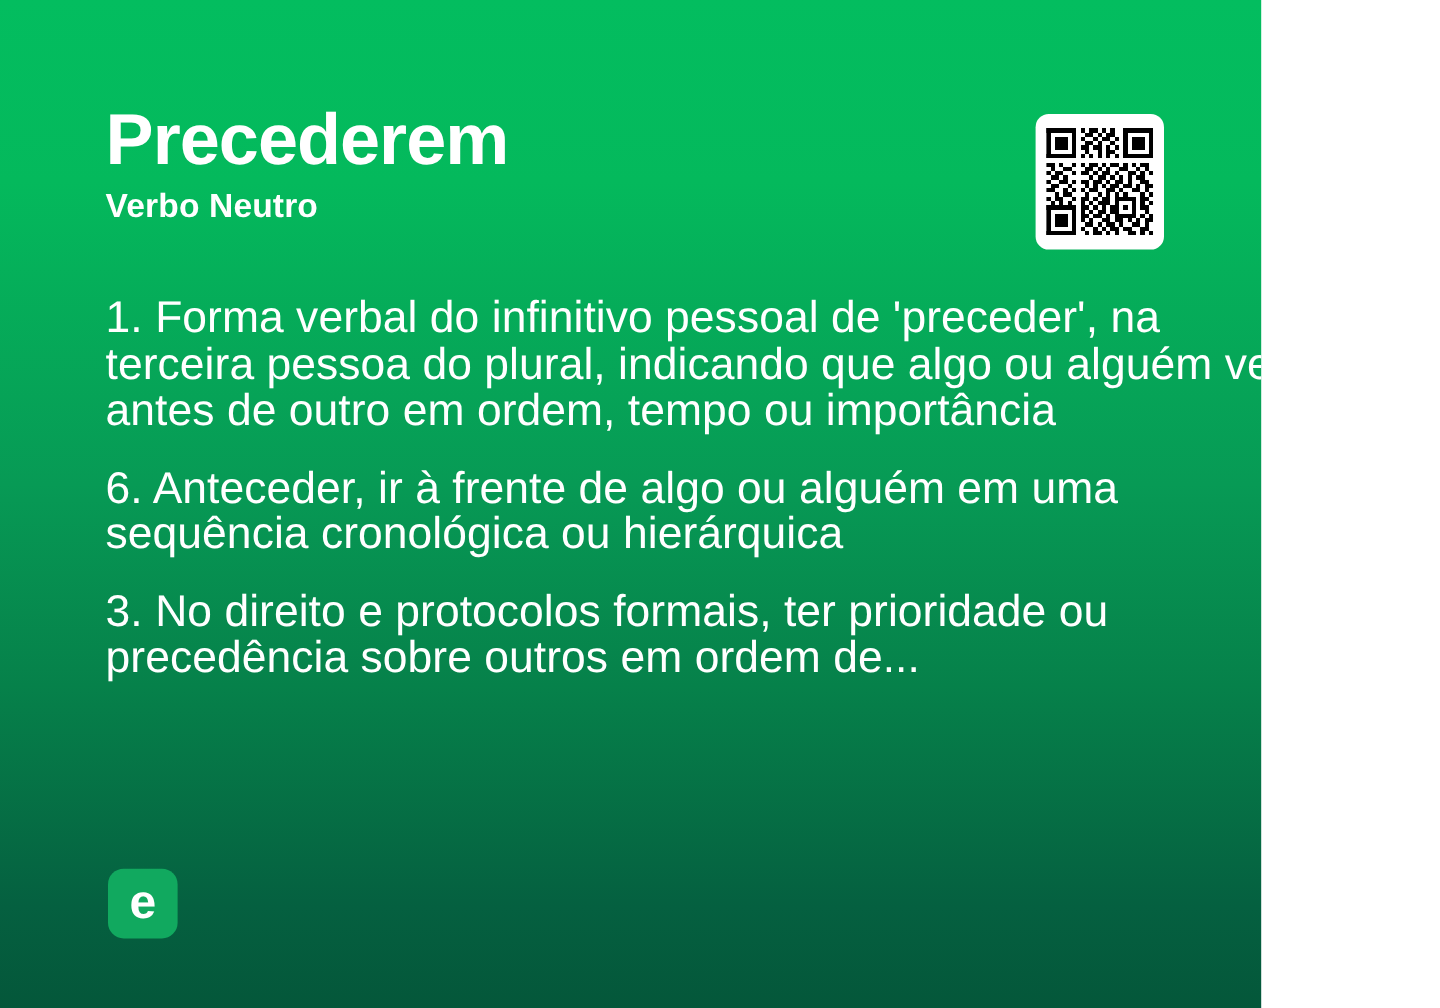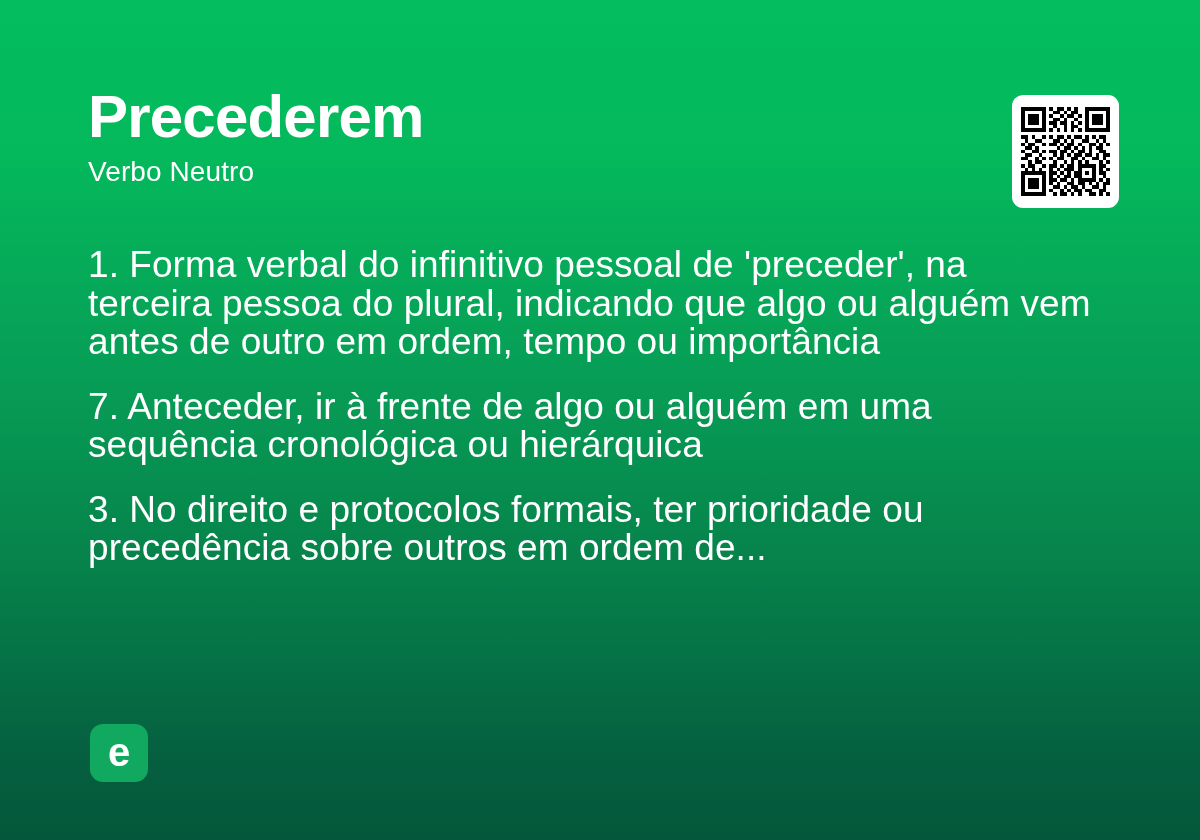--- a/index.html
+++ b/index.html
@@ -7,21 +7,21 @@
     margin: 0;
     padding: 0;
     background: #ffffff;
   }
   body {
     font-family: "Liberation Sans", sans-serif;
   }
 
   .card {
     position: relative;
-    width: 1200px;
+    width: 1051px;
     height: 840px;
     overflow: hidden;
     background: linear-gradient(180deg, #03bd5f 0%, #04b95c 18%, #079a55 48%, #06814a 68%, #056040 90%, #04573a 100%);
     box-sizing: border-box;
   }
 
   
   .header {
     position: absolute;
     left: 88px;
@@ -34,21 +34,21 @@
     font-size: 60px;
     font-weight: 700;
     line-height: 1.02;
     letter-spacing: -0.8px;
     color: #ffffff;
   }
   .word-pos {
     margin: 10px 0 0 0;
     font-family: "Liberation Sans", sans-serif;
     font-size: 28px;
-    font-weight: 400;
+    font-weight: 700;
     line-height: 1.1;
     color: #ffffff;
     letter-spacing: 0.1px;
   }
 
   
   .qr-wrap {
     position: absolute;
     right: 81px;
     top: 95px;
@@ -328,21 +328,21 @@
           <rect x="16" y="24" width="1" height="1"></rect>
         <rect x="19" y="24" width="2" height="1"></rect>
           <rect x="22" y="24" width="1" height="1"></rect>
         <rect x="24" y="24" width="1" height="1"></rect>
       </g>
     </svg>
   </div>
 
   <div class="definitions">
     <p class="definition">1. Forma verbal do infinitivo pessoal de 'preceder', na terceira pessoa do plural, indicando que algo ou alguém vem antes de outro em ordem, tempo ou importância</p>
-    <p class="definition">7. Anteceder, ir à frente de algo ou alguém em uma sequência cronológica ou hierárquica</p>
+    <p class="definition">6. Anteceder, ir à frente de algo ou alguém em uma sequência cronológica ou hierárquica</p>
     <p class="definition">3. No direito e protocolos formais, ter prioridade ou precedência sobre outros em ordem de...</p>
   </div>
 
   <div class="footer-logo">
     <span class="glyph">e</span>
   </div>
 
 </div>
 
 </body></html>

